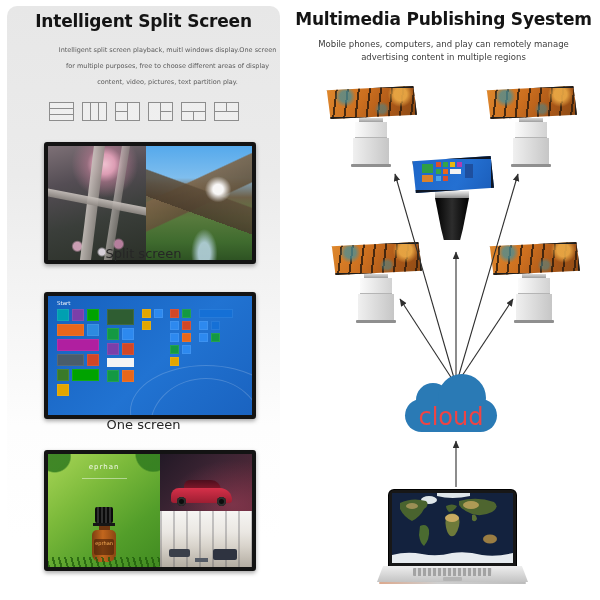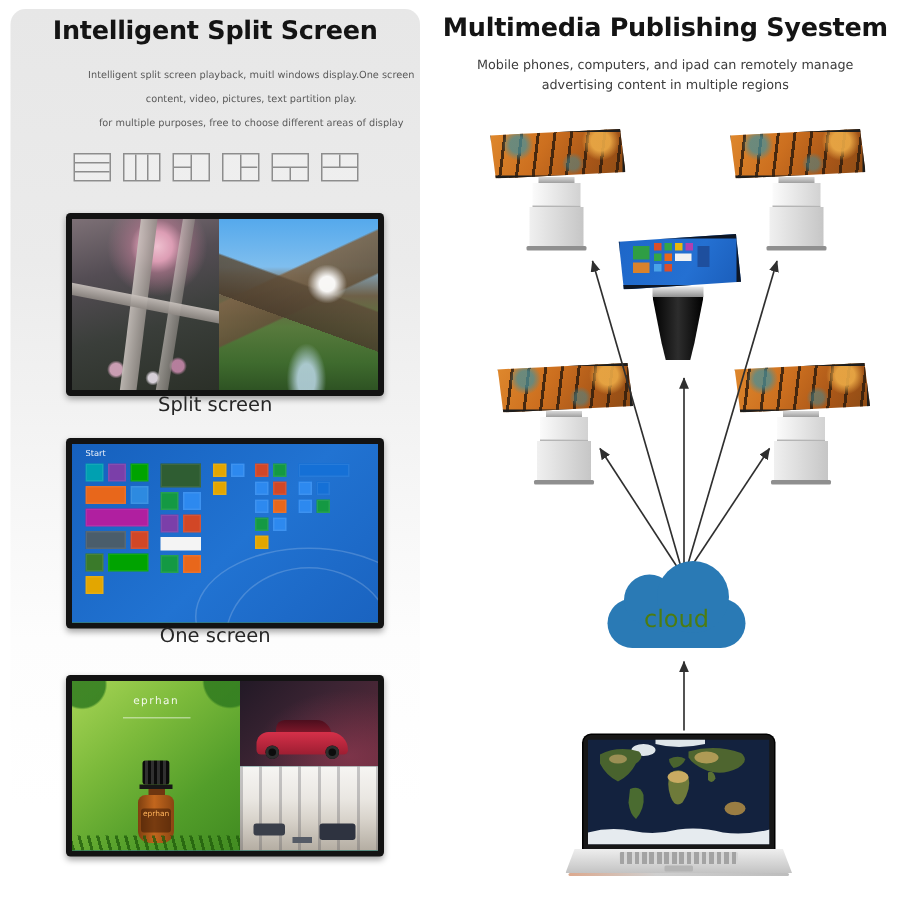--- a/index.html
+++ b/index.html
@@ -121,21 +121,21 @@
       background:linear-gradient(120deg,#1d66c8 0%,#2470d2 60%,#1a5cb8 100%);}
   .ck-band{width:34px;height:7px;margin:-2px 0 0 25px;background:linear-gradient(#ededed,#8f8f8f);}
   .ck-body{width:34px;height:42px;margin-left:25px;
       clip-path:polygon(0 0,100% 0,82% 74%,74% 100%,26% 100%,18% 74%);
       background:linear-gradient(90deg,#000,#2d2d2d 50%,#000);}
   .arrows{position:absolute;left:0;top:0;width:600px;height:600px;pointer-events:none;}
   .cloud-base{position:absolute;left:405px;top:399px;width:92px;height:33px;border-radius:17px;background:#2a7ab5;}
   .cloud-base::before{content:'';position:absolute;left:11px;top:-16px;width:34px;height:34px;border-radius:50%;background:#2a7ab5;}
   .cloud-base::after{content:'';position:absolute;left:33px;top:-25px;width:48px;height:48px;border-radius:50%;background:#2a7ab5;}
   .cloud-label{position:absolute;left:405px;top:403px;width:92px;text-align:center;
-               font-size:16px;color:#4d7c0f;z-index:3;}
+               font-size:24px;color:#ef4444;z-index:3;}
   .laptop{position:absolute;left:377px;top:490px;width:151px;height:96px;}
   .lap-screen{position:absolute;left:12px;top:0;width:127px;height:76px;background:#171717;
               border-radius:5px 5px 0 0;box-shadow:0 0 0 1px #000;}
   .lap-screen svg{position:absolute;left:3px;top:3px;}
   .lap-deck{position:absolute;left:0;top:76px;width:151px;height:16px;
             clip-path:polygon(4% 0,96% 0,100% 100%,0 100%);
             background:linear-gradient(180deg,#eeeeee,#c3c3c3);}
   .lap-keys{position:absolute;left:24%;top:2px;width:52%;height:8px;border-radius:1px;
             background:repeating-linear-gradient(90deg,#a3a3a3 0 3px,#d6d6d6 3px 5px);}
   .lap-pad{position:absolute;left:44%;top:11px;width:12%;height:4px;background:#b4b4b4;border-radius:1px;}
@@ -146,22 +146,22 @@
 <body>
 
 <div class="canvas">
 
   <div class="left-bg"></div>
 
   <div class="l-title">Intelligent Split Screen</div>
 
   <div class="l-desc">
     <div>Intelligent split screen playback, muitl windows display.One screen</div>
+    <div>for multiple purposes, free to choose different areas of display</div>
     <div>content, video, pictures, text partition play.</div>
-    <div>for multiple purposes, free to choose different areas of display</div>
   </div>
 
   <div class="icon-row">
       <div class="licon rows"></div>
       <div class="licon cols"></div>
       <div class="licon left-split"></div>
       <div class="licon right-split"></div>
       <div class="licon bottom-split"></div>
       <div class="licon top-split"></div>
     </div>
@@ -169,21 +169,21 @@
   <div class="monitor" style="top:142px;height:114px;">
     <div class="screen">
       <div class="m1-left">
         <div class="trellis-bar tb-v1"></div>
         <div class="trellis-bar tb-v2"></div>
         <div class="trellis-bar tb-h1"></div>
       </div>
       <div class="m1-right"></div>
     </div>
   </div>
-  <div class="mon-label" style="top:263px;">Split screen</div>
+  <div class="mon-label" style="top:246px;">Split screen</div>
 
   <div class="monitor" style="top:292px;height:119px;">
     <div class="screen">
       <div class="m2-bg">
         <div class="m2-wave w1"></div>
         <div class="m2-wave w2"></div>
         <span class="start-label">Start</span>
         <div class="tiles">
             <div style="position: absolute; left: 0px; top: 0px; width: 12px; height: 12px; background: rgb(0, 160, 177);"></div>
             <div style="position: absolute; left: 15px; top: 0px; width: 12px; height: 12px; background: rgb(123, 63, 169);"></div>
@@ -251,21 +251,21 @@
       <div class="m3-shop">
         <div class="shop-item si1"></div>
         <div class="shop-item si2"></div>
         <div class="shop-item si3"></div>
       </div>
     </div>
   </div>
 
   <div class="r-title">Multimedia Publishing Syestem</div>
   <div class="r-desc">
-    <div>Mobile phones, computers, and ipad can remotely manage</div>
+    <div>Mobile phones, computers, and play can remotely manage</div>
     <div>advertising content in multiple regions</div>
   </div>
 
   <div class="kiosk" style="left:325px;top:86px;">
     <div class="k-screen"></div>
     <div class="k-bracket"></div>
     <div class="k-ped-top"></div>
     <div class="k-ped-bot"></div>
     <div class="k-base"></div>
   </div>

